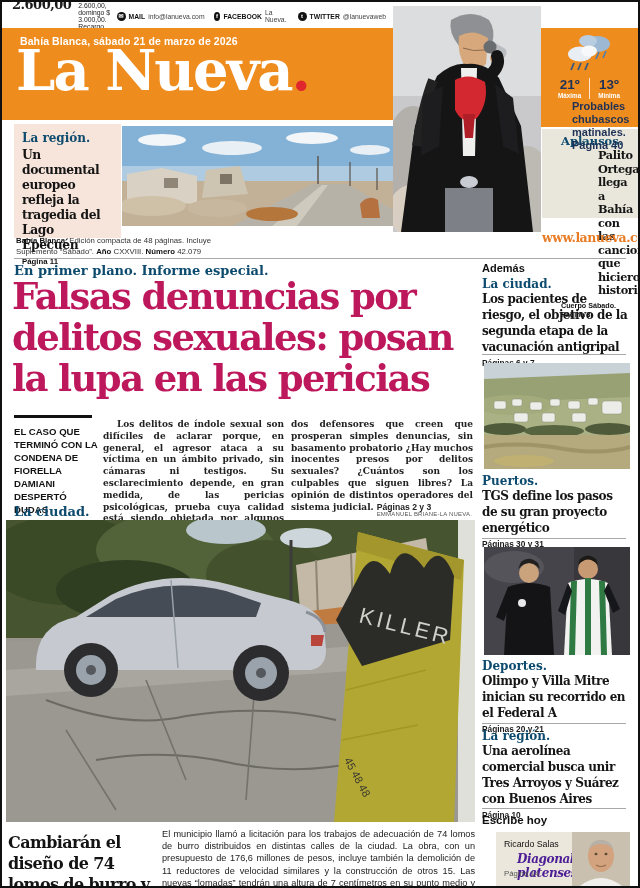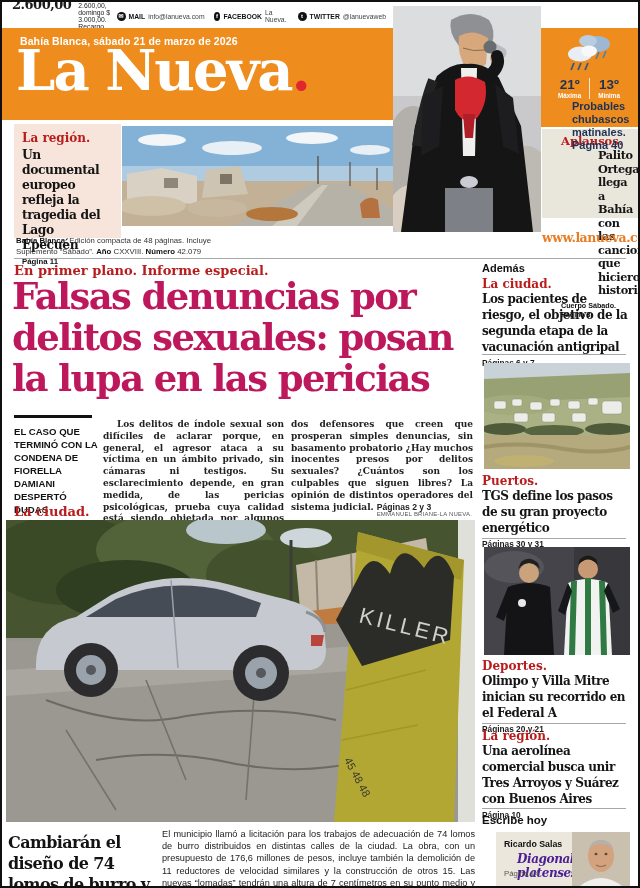--- a/index.html
+++ b/index.html
@@ -34,21 +34,21 @@
   .w-icon { position:absolute; left:24px; top:2px; }
   .w-temps { position:absolute; left:6px; top:48px; width:86px; display:flex; justify-content:center; gap:8px; }
   .w-col { text-align:center; }
   .w-deg { font-size:13.5px; font-weight:bold; color:#1e3156; line-height:1; }
   .w-lab { font-size:6.3px; font-weight:bold; color:#fff; }
   .w-sep { width:1px; background:#ffffff; opacity:.8; }
   .w-fore { position:absolute; left:32px; top:70px; width:62px; font-size:11px; font-weight:bold; color:#1e3156; line-height:1.18; }
 
   
   .teaser-left { left:12px; top:122px; width:107px; height:114px; background:#f7e4da; padding:7px 8px; }
-  .kicker { font-family:"DejaVu Serif", serif; font-weight:bold; color:#b91c1c; }
+  .kicker { font-family:"DejaVu Serif", serif; font-weight:bold; color:#0c4a6e; }
   .teaser-left .kicker { font-size:12px; }
   .teaser-left h3 { font-family:"DejaVu Serif", serif; font-size:12.3px; line-height:15px; letter-spacing:-0.4px; color:#151515; margin-top:2px; }
   .pageref { font-size:7.8px; font-weight:bold; color:#111; }
   .teaser-left .pageref { margin-top:5px; }
 
   .photo-epecuen { left:120px; top:124px; width:272px; height:100px; }
   .photo-palito { left:391px; top:4px; width:148px; height:226px; z-index:4; }
 
   .teaser-right { left:540px; top:127px; width:97px; height:89px; background:#e9e7db; padding:5px 19px; }
   .teaser-right .kicker { font-size:11.5px; }
@@ -92,21 +92,21 @@
   .photo-tanks { left:482px; top:361px; width:146px; height:106px; }
   .sb-item2 { top:472px; }
   .sb-div2 { left:480px; right:12px; top:536px; }
   .photo-players { left:482px; top:545px; width:146px; height:108px; }
   .sb-item3 { top:657px; }
   .sb-div3 { left:480px; right:12px; top:721px; }
   .sb-item4 { top:727px; }
   .sb-div4 { left:480px; right:12px; top:806px; }
   .sb-escribe { top:812px; font-size:11.5px; font-weight:bold; color:#111; }
   .columnist { left:494px; top:830px; width:134px; height:54px; background:#ebe7dc; }
-  .col-name { position:absolute; left:8px; top:7px; font-size:8.8px; font-weight:bold; color:#111; }
+  .col-name { position:absolute; left:8px; top:7px; font-size:8.8px; font-weight:normal; color:#111; }
   .col-title { position:absolute; left:8px; top:20px; font-family:"DejaVu Serif", serif; font-weight:bold; font-style:italic; font-size:12px; letter-spacing:-0.4px; color:#4c1d95;margin-left:13px; }
   .col-page { position:absolute; left:8px; top:37px; font-size:7.8px; color:#555; }
   .headshot { position:absolute; right:0; top:0; width:58px; height:54px; }
 
   svg { display:block; }
 </style>
 </head>
 <body>
 
 <div class="page">

